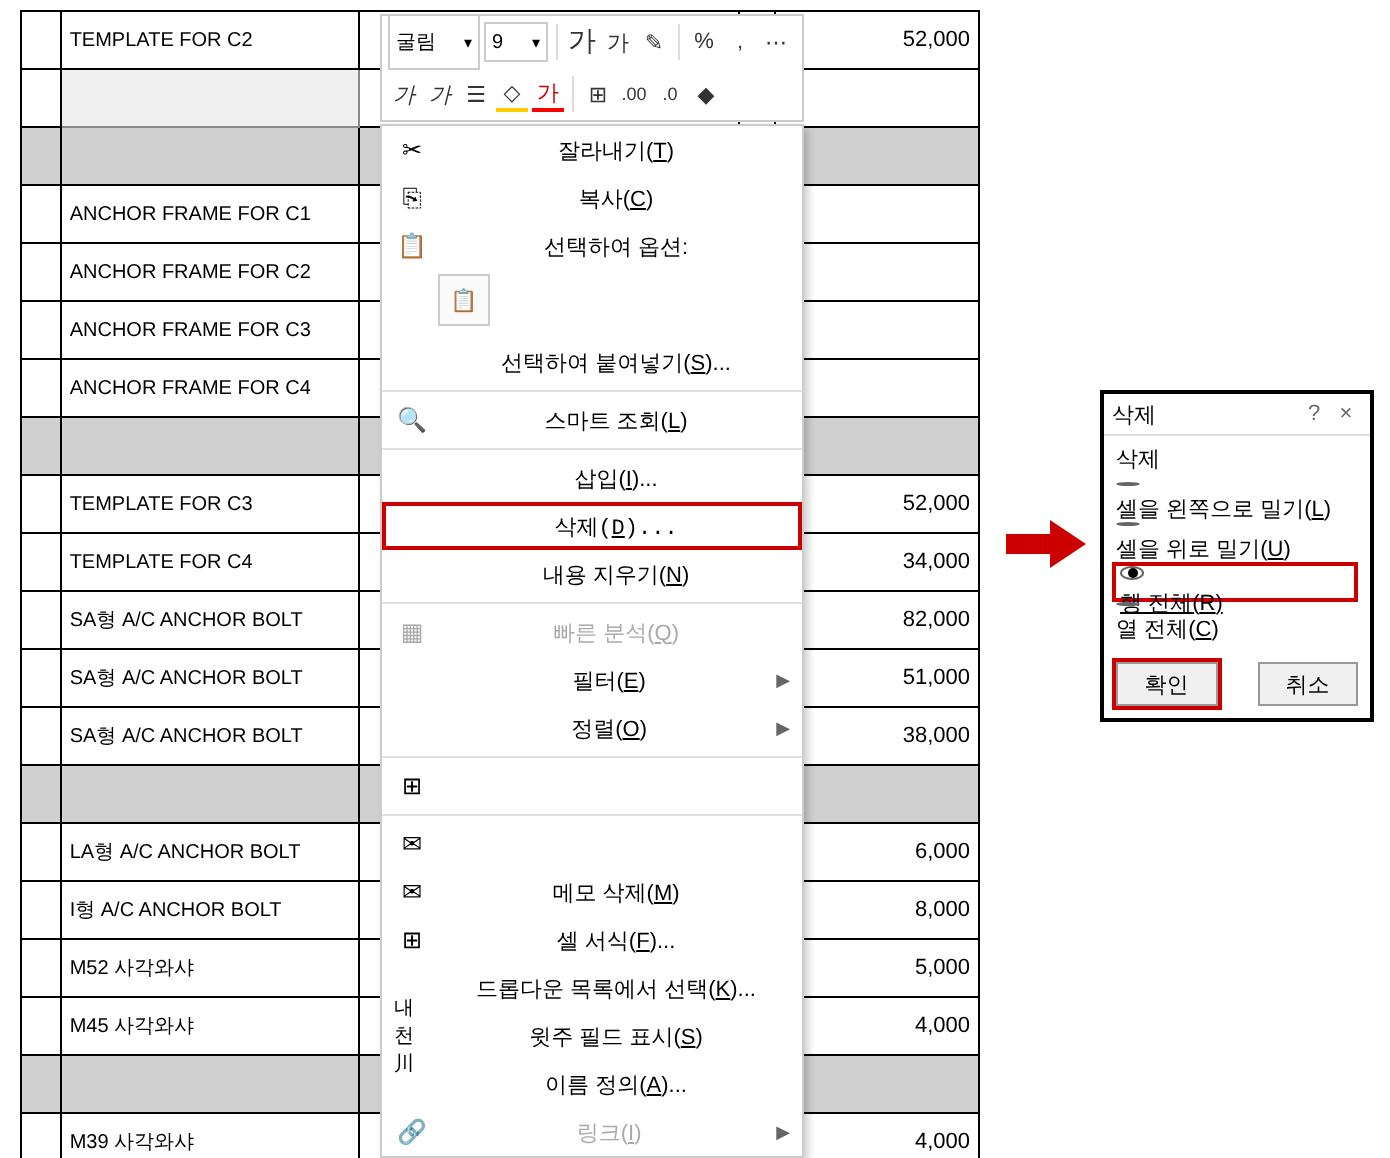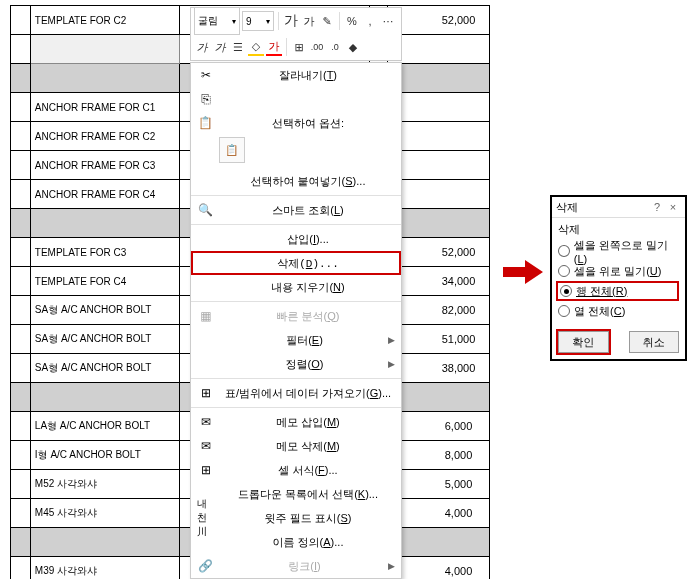--- a/index.html
+++ b/index.html
@@ -35,21 +35,21 @@
       font-size: 10px;
     }
     .data-table td.col3 {
       width: 200px;
     }
     .data-table td.col4 {
       width: 10px;
     }
     .data-table td.col5 {
       width: 55px;
-      text-align: center;
+      text-align: right;
       padding-left: 44px;
     }
     .data-table td.grey-cell {
       background: #d0d0d0;
     }
     .data-table td.selected {
       background: #f0f0f0;
       border: 1.5px solid #888;
     }
     
@@ -209,23 +209,23 @@
       color: #666;
     }
     .dialog-body {
       padding: 4px 6px;
     }
     .dialog-label {
       margin-bottom: 4px;
     }
     .radio-row {
       display: flex;
-      align-items: center;
       height: 20px;
       gap: 4px;
+      flex-direction: column;
     }
     .radio {
       width: 10px;
       height: 10px;
       border: 1px solid #666;
       border-radius: 50%;
       display: inline-flex;
       align-items: center;
       justify-content: center;
     }
@@ -444,20 +444,21 @@
   </div>
 </div>
 
 <div class="context-menu">
   <div class="menu-item">
     <span class="menu-icon">✂</span>
     <span class="menu-label"><span>잘라내기</span>(<span class="menu-hotkey">T</span>)</span>
   </div>
   <div class="menu-item">
     <span class="menu-icon">⎘</span>
+    <span class="menu-label"><span>복사</span>(<span class="menu-hotkey">C</span>)</span>
   </div>
   <div class="menu-item">
     <span class="menu-icon">📋</span>
     <span class="menu-label">선택하여 옵션:</span>
   </div>
   <div class="paste-opt">
     <span class="paste-box">📋</span>
   </div>
   <div class="menu-item">
     <span class="menu-icon"></span>
@@ -492,26 +493,24 @@
     <span class="menu-arrow">▶</span>
   </div>
   <div class="menu-item">
     <span class="menu-icon"></span>
     <span class="menu-label"><span>정렬</span>(<span class="menu-hotkey">O</span>)</span>
     <span class="menu-arrow">▶</span>
   </div>
   <div class="menu-sep"></div>
   <div class="menu-item">
     <span class="menu-icon">⊞</span>
-    <span class="menu-label"><span>표/범위에서 데이터 가져오기</span>(<span class="menu-hotkey">G</span>)...</span>
   </div>
   <div class="menu-sep"></div>
   <div class="menu-item">
     <span class="menu-icon">✉</span>
-    <span class="menu-label"><span>메모 삽입</span>(<span class="menu-hotkey">M</span>)</span>
   </div>
   <div class="menu-item">
     <span class="menu-icon">✉</span>
     <span class="menu-label"><span>메모 삭제</span>(<span class="menu-hotkey">M</span>)</span>
   </div>
   <div class="menu-item">
     <span class="menu-icon">⊞</span>
     <span class="menu-label"><span>셀 서식</span>(<span class="menu-hotkey">F</span>)...</span>
   </div>
   <div class="menu-item">

